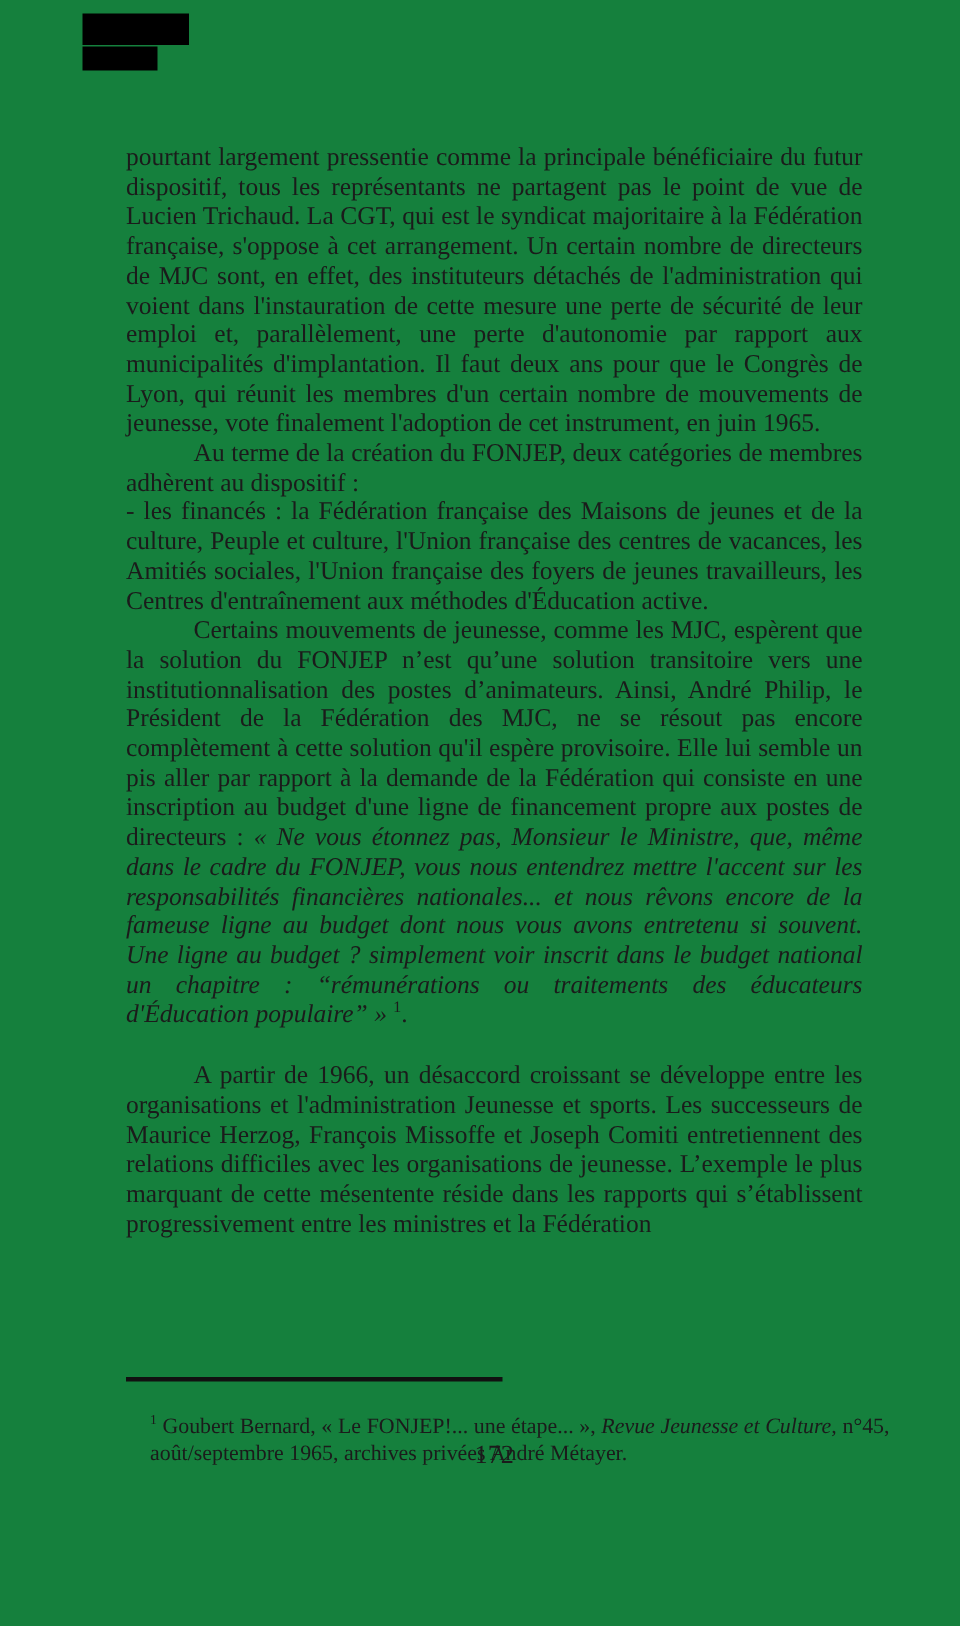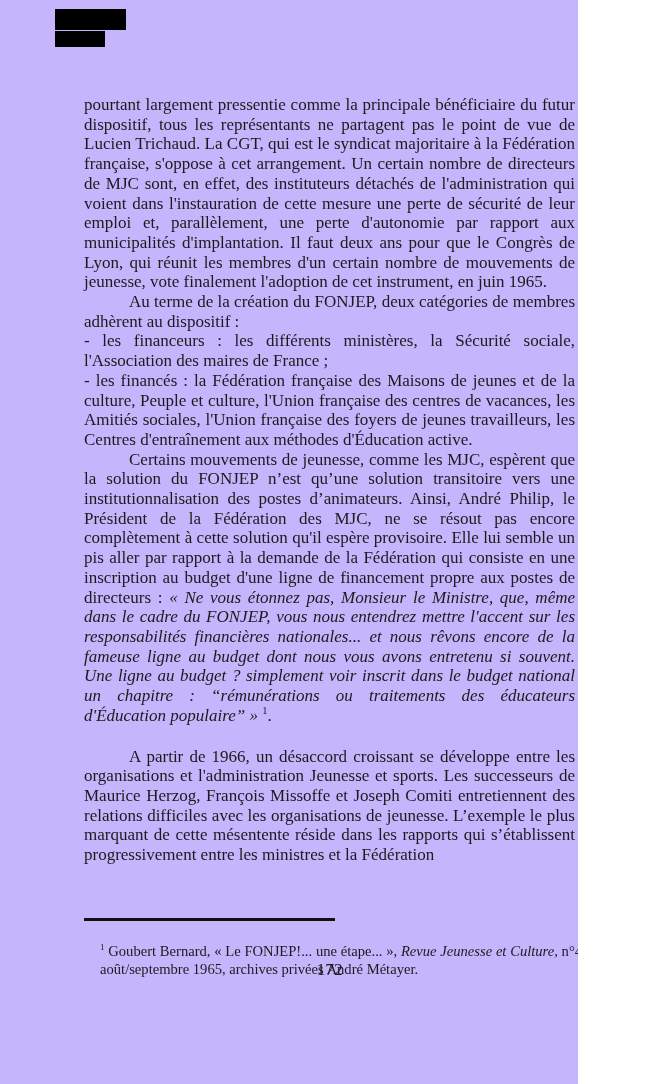--- a/index.html
+++ b/index.html
@@ -1,20 +1,20 @@
 <!DOCTYPE html>
 <html><head>
 <meta charset="utf-8">
 <style>
   html, body { margin: 0; padding: 0; background: #ffffff; }
   .page {
     position: relative;
-    width: 578px;
+    width: 640px;
     height: 1084px;
-    background: #c4b5fd;
+    background: #15803d;
     font-family: "Liberation Serif", "DejaVu Serif", serif;
     color: #1b1b1b;
     overflow: hidden;
   }
   .redaction { position: absolute; background: #000; }
   .redaction-1 { left: 55px; top: 9px;  width: 71px; height: 21px; }
   .redaction-2 { left: 55px; top: 31px; width: 50px; height: 16px; }
 
   .body-text {
     position: absolute;
@@ -63,21 +63,20 @@
 <body>
 
 <div class="page">
 
   <div class="redaction redaction-1"></div>
   <div class="redaction redaction-2"></div>
 
   <div class="body-text">
     <p>pourtant largement pressentie comme la principale bénéficiaire du futur dispositif, tous les représentants ne partagent pas le point de vue de Lucien Trichaud. La CGT, qui est le syndicat majoritaire à la Fédération française, s'oppose à cet arrangement. Un certain nombre de directeurs de MJC sont, en effet, des instituteurs détachés de l'administration qui voient dans l'instauration de cette mesure une perte de sécurité de leur emploi et, parallèlement, une perte d'autonomie par rapport aux municipalités d'implantation. Il faut deux ans pour que le Congrès de Lyon, qui réunit les membres d'un certain nombre de mouvements de jeunesse, vote finalement l'adoption de cet instrument, en juin 1965.</p>
     <p class="indent">Au terme de la création du FONJEP, deux catégories de membres adhèrent au dispositif :</p>
-    <p>- les financeurs : les différents ministères, la Sécurité sociale, l'Association des maires de France ;</p>
     <p>- les financés : la Fédération française des Maisons de jeunes et de la culture, Peuple et culture, l'Union française des centres de vacances, les Amitiés sociales, l'Union française des foyers de jeunes travailleurs, les Centres d'entraînement aux méthodes d'Éducation active.</p>
     <p class="indent"><span>Certains mouvements de jeunesse, comme les MJC, espèrent que la solution du FONJEP n’est qu’une solution transitoire vers une institutionnalisation des postes d’animateurs. Ainsi, André Philip, le Président de la Fédération des MJC, ne se résout pas encore complètement à cette solution qu'il espère provisoire. Elle lui semble un pis aller par rapport à la demande de la Fédération qui consiste en une inscription au budget d'une ligne de financement propre aux postes de directeurs : </span><em>« Ne vous étonnez pas, Monsieur le Ministre, que, même dans le cadre du FONJEP, vous nous entendrez mettre l'accent sur les responsabilités financières nationales... et nous rêvons encore de la fameuse ligne au budget dont nous vous avons entretenu si souvent. Une ligne au budget ? simplement voir inscrit dans le budget national un chapitre : “rémunérations ou traitements des éducateurs d'Éducation populaire” » </em><sup>1</sup><span>.</span></p>
     <p class="indent gap-before">A partir de 1966, un désaccord croissant se développe entre les organisations et l'administration Jeunesse et sports. Les successeurs de Maurice Herzog, François Missoffe et Joseph Comiti entretiennent des relations difficiles avec les organisations de jeunesse. L’exemple le plus marquant de cette mésentente réside dans les rapports qui s’établissent progressivement entre les ministres et la Fédération</p>
   </div>
 
   <div class="footnote-rule"></div>
 
   <p class="footnote"><sup>1</sup><span> Goubert Bernard, « Le FONJEP!... une étape... », </span><em>Revue Jeunesse et Culture,</em><span> n°45, août/septembre 1965, archives privées André Métayer.</span></p>
 
   <p class="page-number">172</p>

